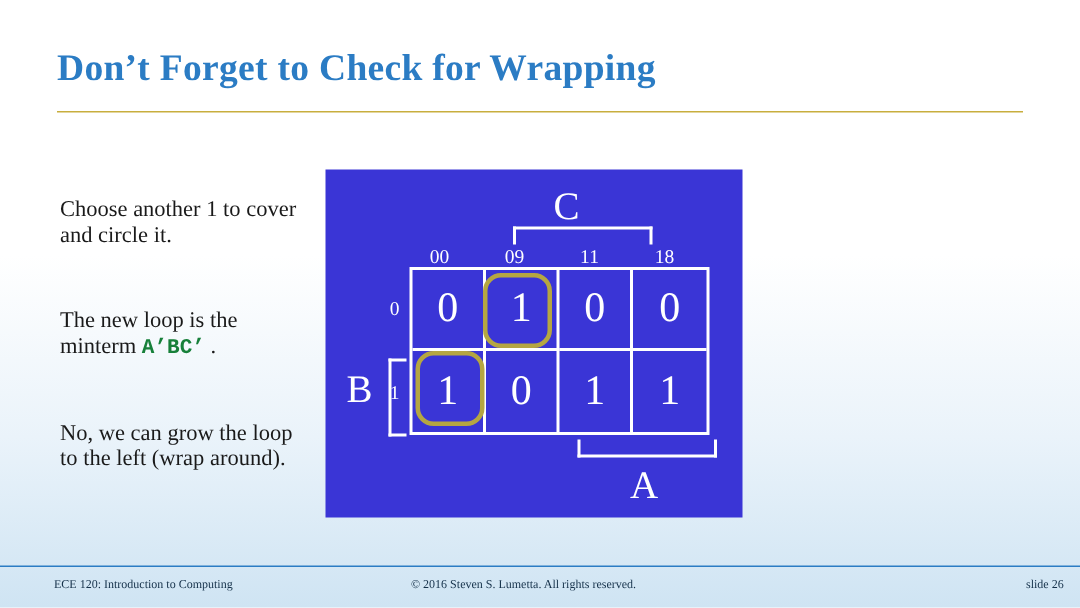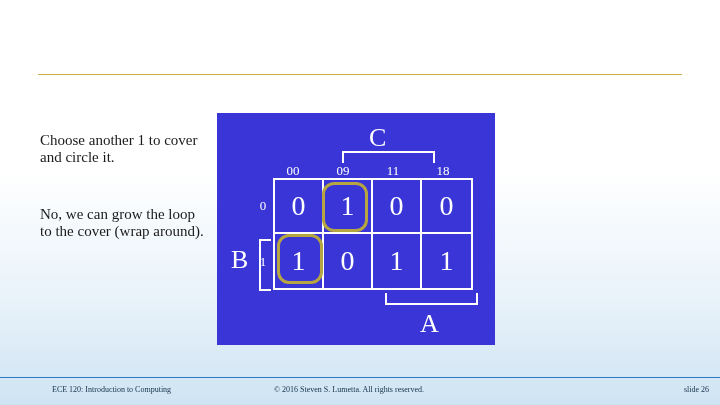--- a/index.html
+++ b/index.html
@@ -203,37 +203,41 @@
     height: 1px;
     background: #2b7cc4;
   }
   .footer {
     position: absolute;
     top: 385px;
     font-size: 8px;
     color: #15314a;
     font-family: "Liberation Serif", serif;
   }
-  .footer-left { left: 52px; }
+  .footer-left { left: 36px; }
   .footer-center { left: 274px; }
   .footer-right { left: 684px; }
 </style>
 </head>
 <body>
 
 <div class="slide">
 
+  <div class="title">Don’t Forget to Check for Wrapping</div>
   <div class="title-rule"></div>
 
   <div class="text-col">
     <div class="para">
       <span>Choose another 1 to cover and circle it.</span>
     </div>
     <div class="para">
-      <span>No, we can grow the loop to the cover (wrap around).</span>
+      <span>The new loop is the minterm </span><span class="mono-green">A’BC’</span><span> .</span>
+    </div>
+    <div class="para">
+      <span>No, we can grow the loop to the left (wrap around).</span>
     </div>
   </div>
 
   <div class="kmap-fig">
 
     <div class="lbl lbl-C">C</div>
     <div class="lbl lbl-B">B</div>
     <div class="lbl lbl-A">A</div>
 
     <div class="c-bracket"></div>

